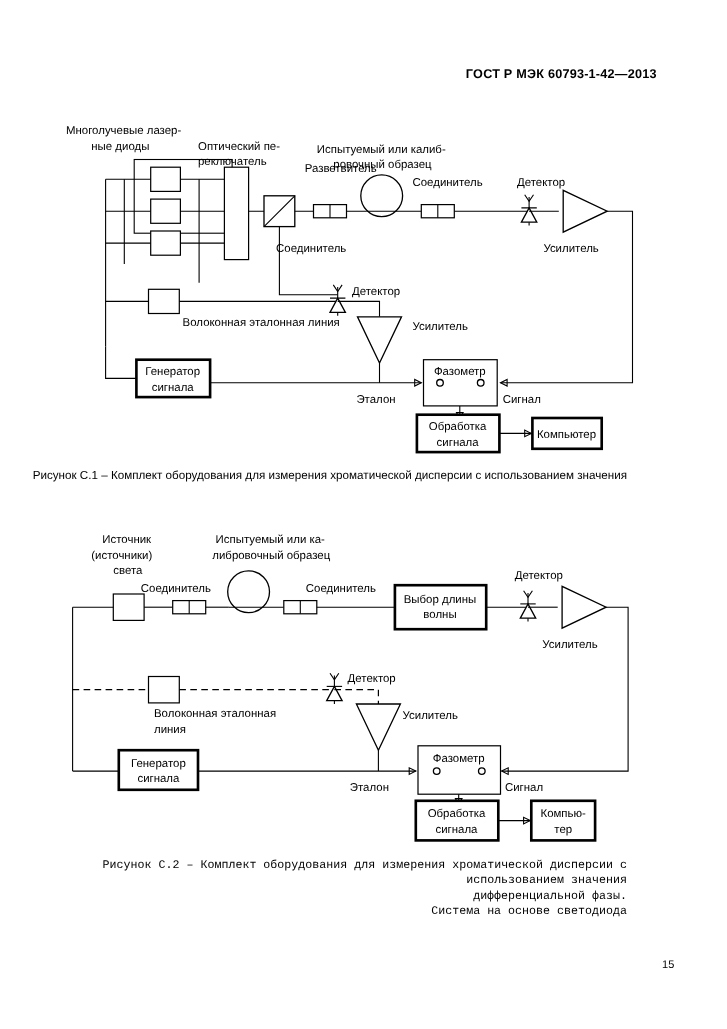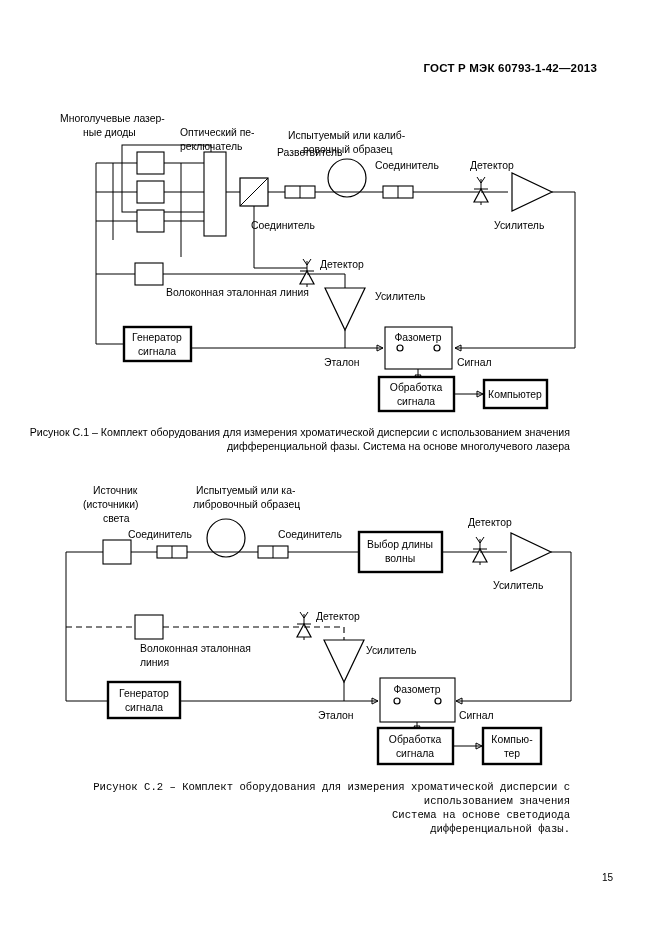--- a/index.html
+++ b/index.html
@@ -168,21 +168,20 @@
 
       <path class="ln-thin" d="M454,289 L483,289"></path>
       <path class="ln-thin" d="M483,289 L477,286 L477,292 Z" fill="#000"></path>
 
       <rect class="bx-thick" x="484" y="275" width="63" height="28"></rect>
       <text class="boxlbl" x="515" y="293" text-anchor="middle">Компьютер</text>
     </svg>
 
     <div class="caption" id="fig1-caption">
       <div>Рисунок С.1 – Комплект оборудования для измерения хроматической дисперсии с использованием значения</div>
-      <div>дифференциальной фазы. Система на основе многолучевого лазера</div>
     </div>
   </div>
 
   <div class="fig-block" id="fig2-block">
     <svg class="fig-svg" width="661" height="300" viewBox="0 0 661 300">
 
       <text class="lbl" x="93" y="24">Источник</text>
       <text class="lbl" x="83" y="38">(источники)</text>
       <text class="lbl" x="103" y="52">света</text>
 
@@ -279,20 +278,20 @@
       <path class="ln-thin" d="M453,276 L482,276"></path>
       <path class="ln-thin" d="M482,276 L476,273 L476,279 Z" fill="#000"></path>
 
       <rect class="bx-thick" x="483" y="258" width="58" height="36"></rect>
       <text class="boxlbl" x="512" y="273" text-anchor="middle">Компью-</text>
       <text class="boxlbl" x="512" y="287" text-anchor="middle">тер</text>
     </svg>
 
     <div class="caption" id="fig2-caption">
       <div>Рисунок С.2 – Комплект оборудования для измерения хроматической дисперсии с использованием значения</div>
+      <div>дифференциальной фазы.</div>
       <div>Система на основе светодиода</div>
-      <div>дифференциальной фазы.</div>
     </div>
   </div>
 
   <div class="page-number">15</div>
 
 </div>
 
 </body></html>

